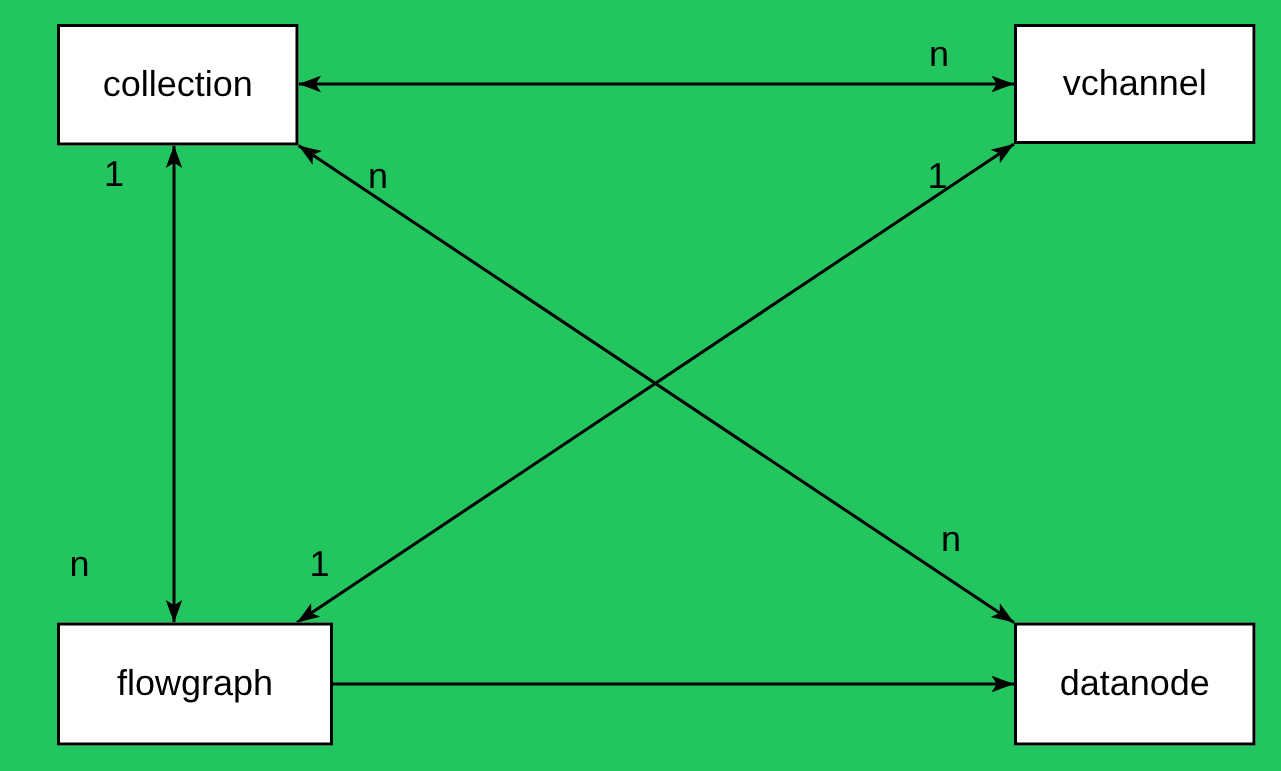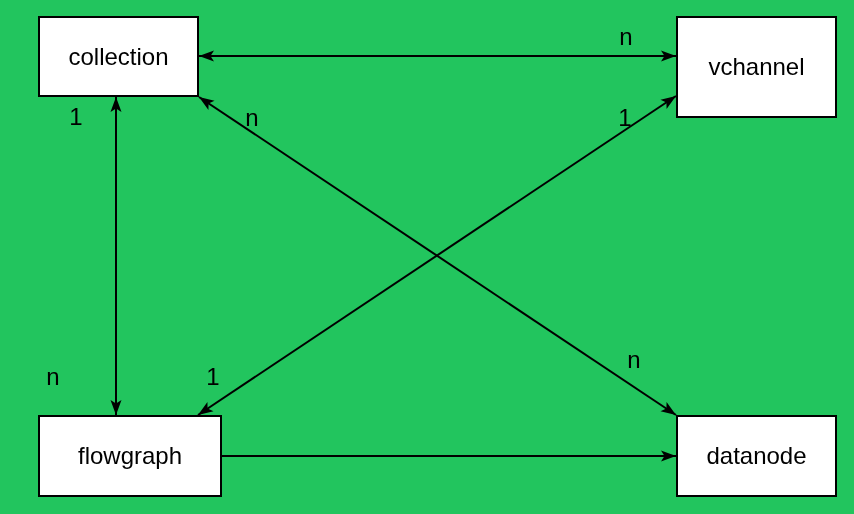--- a/index.html
+++ b/index.html
@@ -31,21 +31,21 @@
     background: #ffffff;
     border: 2px solid #000000;
     display: flex;
     align-items: center;
     justify-content: center;
     font-size: 24px;
     color: #000000;
     white-space: nowrap;
   }
   .node-collection { left: 38px;  top: 16px;  width: 161px; height: 81px; }
-  .node-vchannel   { left: 676px; top: 16px;  width: 161px; height: 102px; }
+  .node-vchannel   { left: 676px; top: 16px;  width: 161px; height: 80px; }
   .node-flowgraph  { left: 38px;  top: 415px; width: 184px; height: 82px; }
   .node-datanode   { left: 676px; top: 415px; width: 161px; height: 82px; }
   .card {
     position: absolute;
     transform: translate(-50%, -50%);
     font-size: 24px;
     color: #000000;
     line-height: 1;
     white-space: nowrap;
   }

